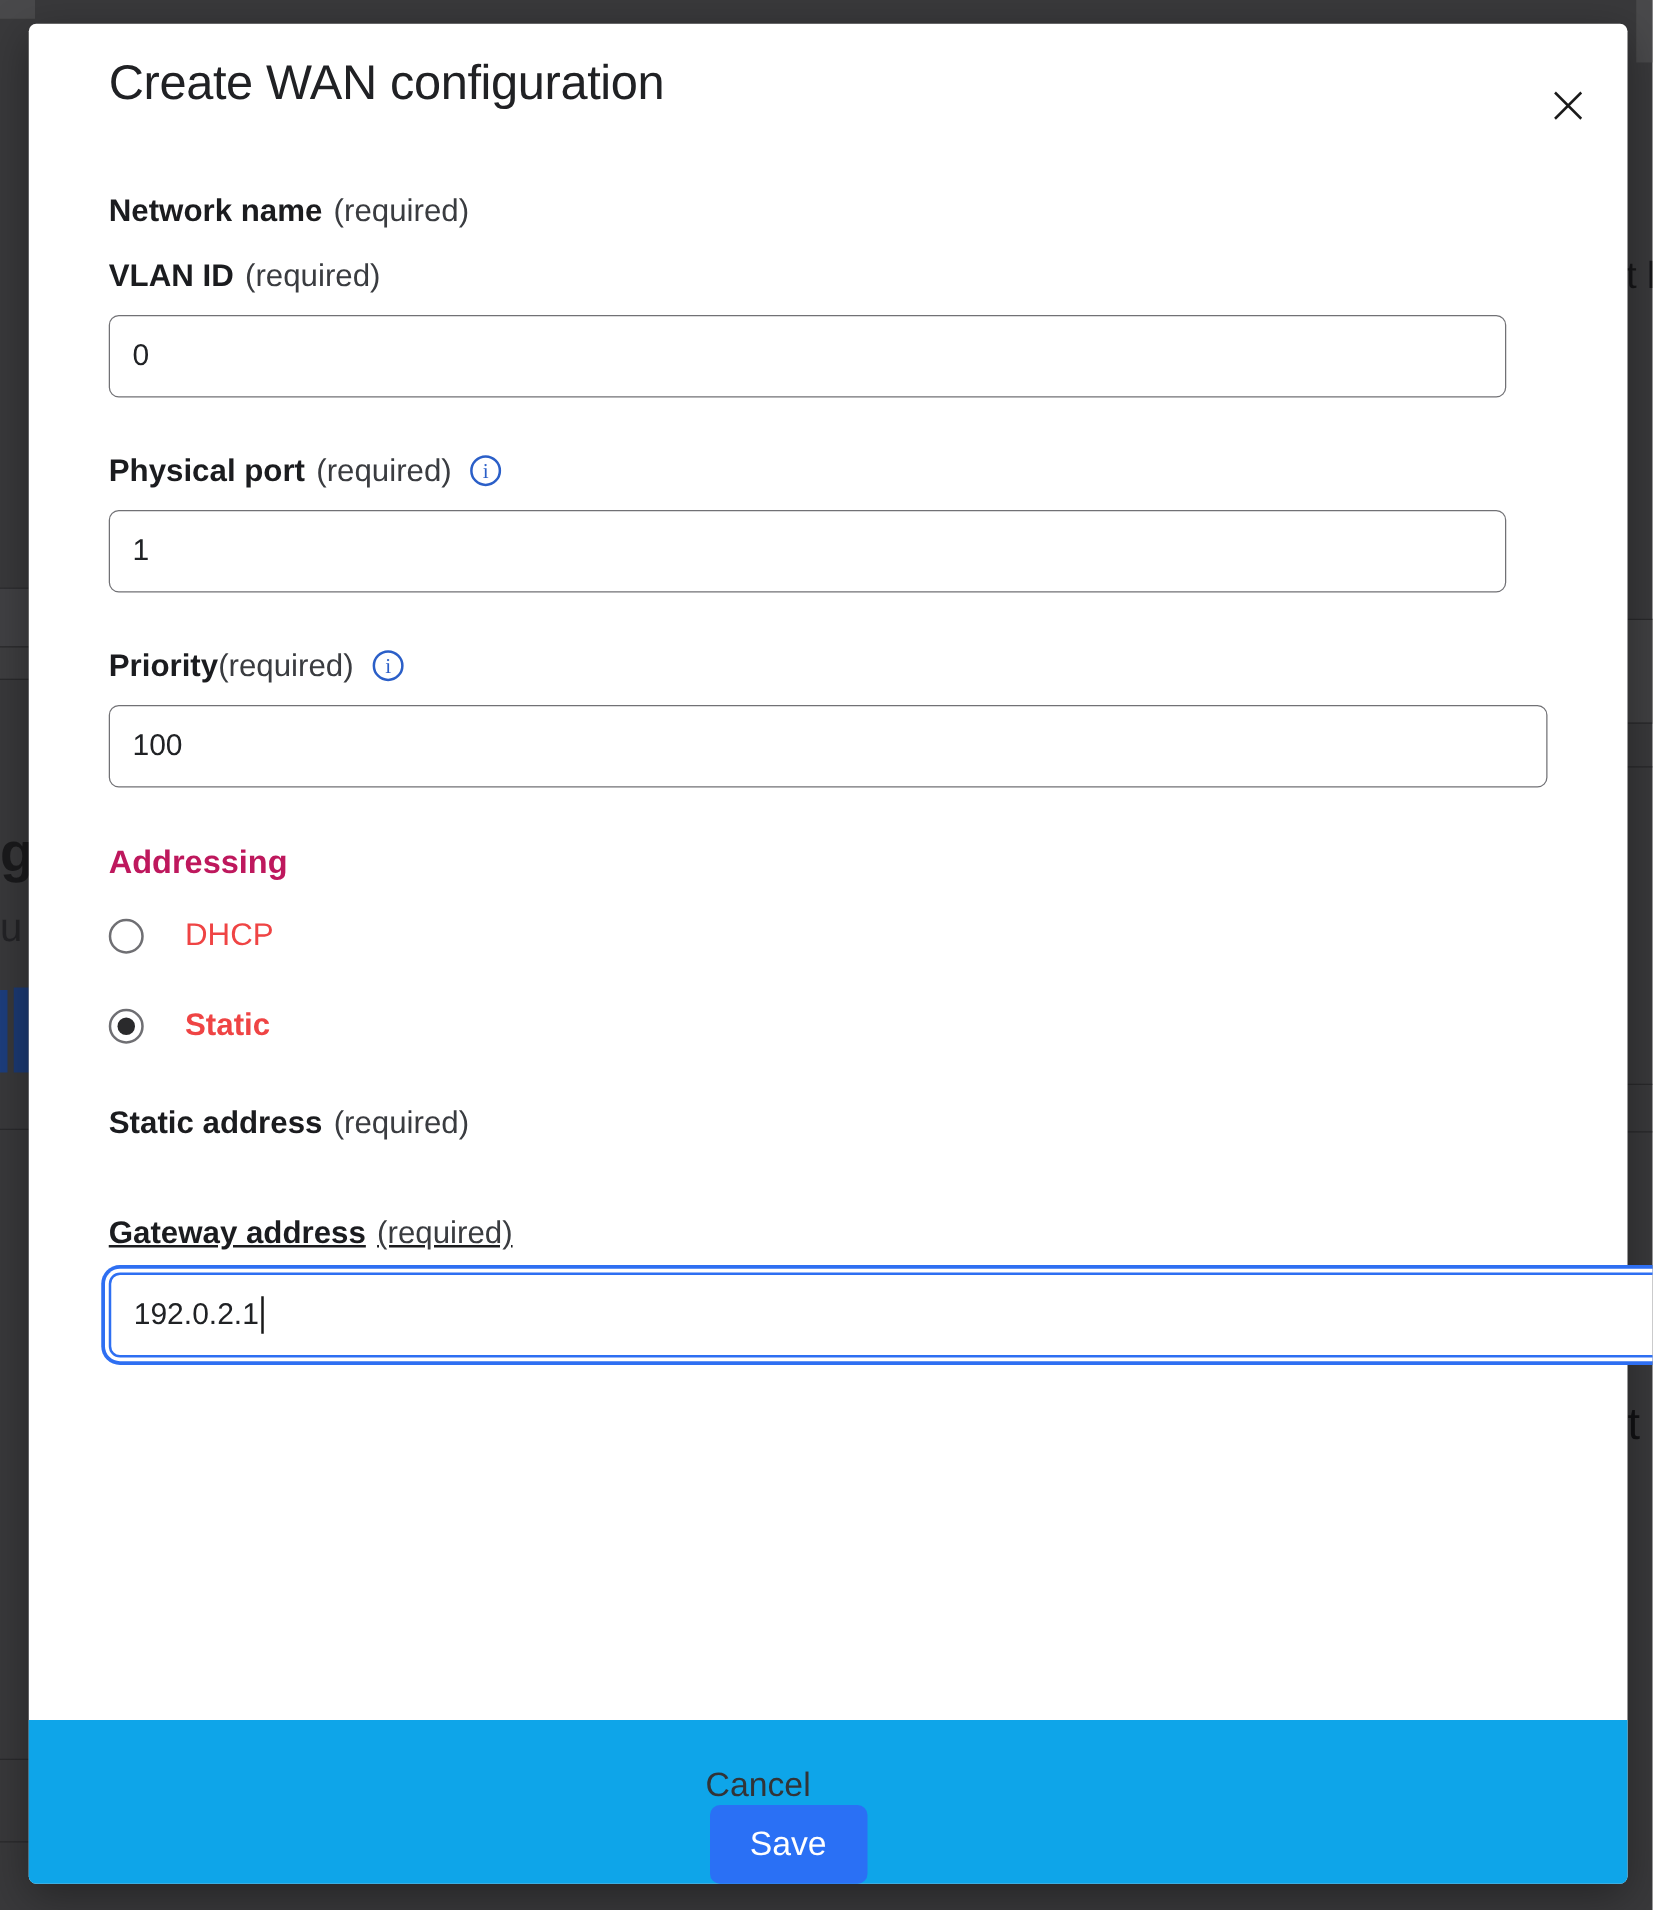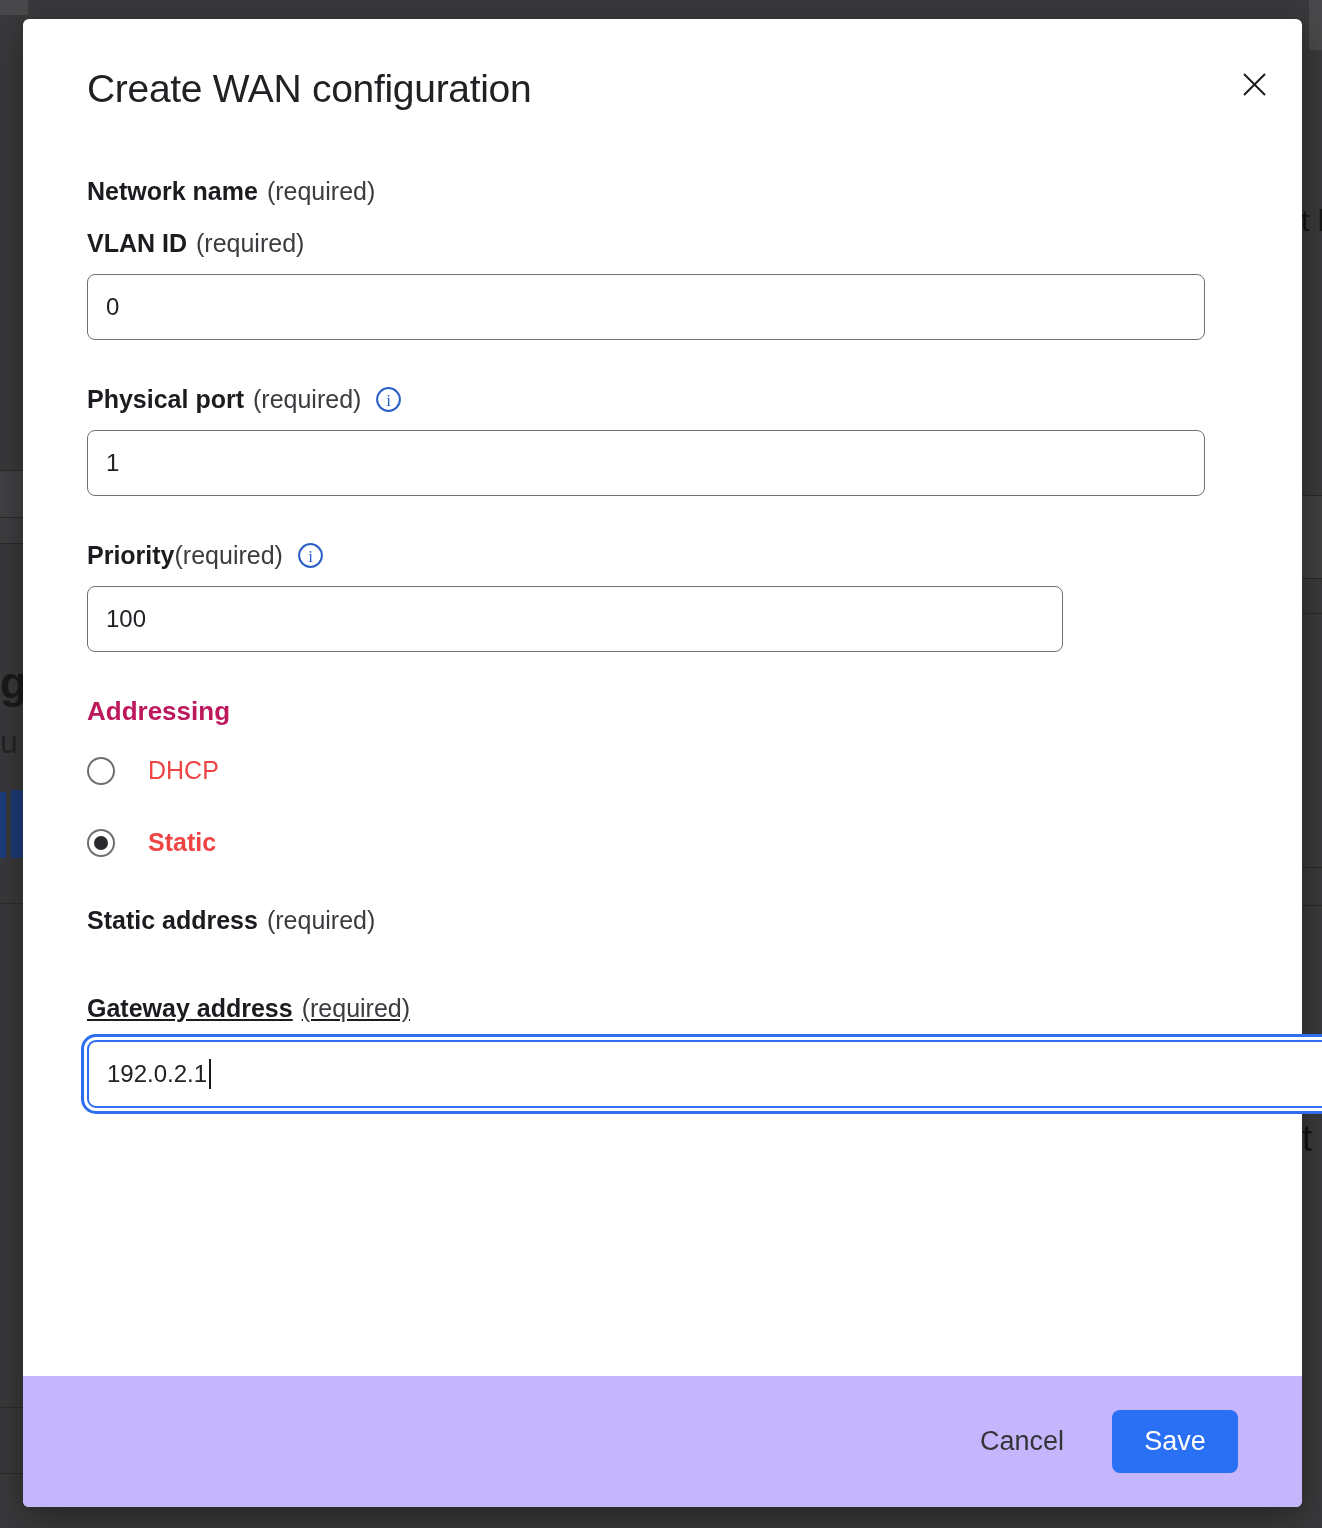--- a/index.html
+++ b/index.html
@@ -31,21 +31,21 @@
   
   .modal {
     position:absolute; left:23px; top:19px;
     width:1279px; height:1488px;
     background:#ffffff; border-radius:6px;
     box-shadow: 0 10px 34px rgba(0,0,0,0.35);
   }
   .modal-body { position:relative; height:100%; padding:0 64px; }
 
   .modal-title {
-    padding-top:47px;
+    padding-top:25px;
     font-size:39px; font-weight:400; line-height:46px;
     color:#202124; letter-spacing:-0.3px;
   }
   .close-btn {
     position:absolute; top:49px; right:32px;
     width:32px; height:32px; cursor:pointer;
     display:flex; align-items:center; justify-content:center;
     background:none; border:none;
   }
 
@@ -58,21 +58,21 @@
 
   .fld {
     display:block;
     height:66px; margin-top:16px;
     border:1.5px solid #717175; border-radius:8px;
     padding:0 18px; font-size:24px; color:#202225;
     font-family:"Liberation Sans", sans-serif;
     background:#fff; outline:none;
   }
   .w-a { width:1118px; }
-  .w-b { width:976px; }
+  .w-b { width:1151px; }
 
   .mt-64 { margin-top:64px; }
   .mt-45 { margin-top:22px; }
   .mt-44 { margin-top:44px; }
   .mt-48 { margin-top:48px; }
   .mt-43 { margin-top:58px;text-decoration:underline; }
 
   .addr-heading { margin-top:44px; font-size:26px; font-weight:700; color:#be185d; }
 
   .radio-row { display:flex; align-items:center; cursor:pointer; }
@@ -93,23 +93,24 @@
     width:1255px; height:68px; margin-top:17px;
     border:2.5px solid #2e6ff2; border-radius:9px;
     box-shadow: 0 0 0 3px #ffffff, 0 0 0 6px #2e6ff2;
     padding:0 18px; font-size:24px; color:#202225;
     background:#fff;
   }
   .caret { display:inline-block; width:2px; height:30px; background:#191919; margin-left:2px; }
 
   .modal-footer {
     position:absolute; left:0; right:0; bottom:0; height:131px;
-    background:#c4b5fd; border-radius:0 0 6px 6px;
+    background:#0ea5e9; border-radius:0 0 6px 6px;
     display:flex; align-items:center; justify-content:flex-end;
     padding-right:64px;
+    flex-direction:column;
   }
   .cancel-btn {
     background:none; border:none; cursor:pointer;
     font-size:27px; color:#323437; margin-right:48px;
     font-family:"Liberation Sans", sans-serif;
   }
   .save-btn {
     width:126px; height:63px; border:none; border-radius:8px;
     background:#2a70f5; color:#ffffff; font-size:27px; cursor:pointer;
     font-family:"Liberation Sans", sans-serif;

